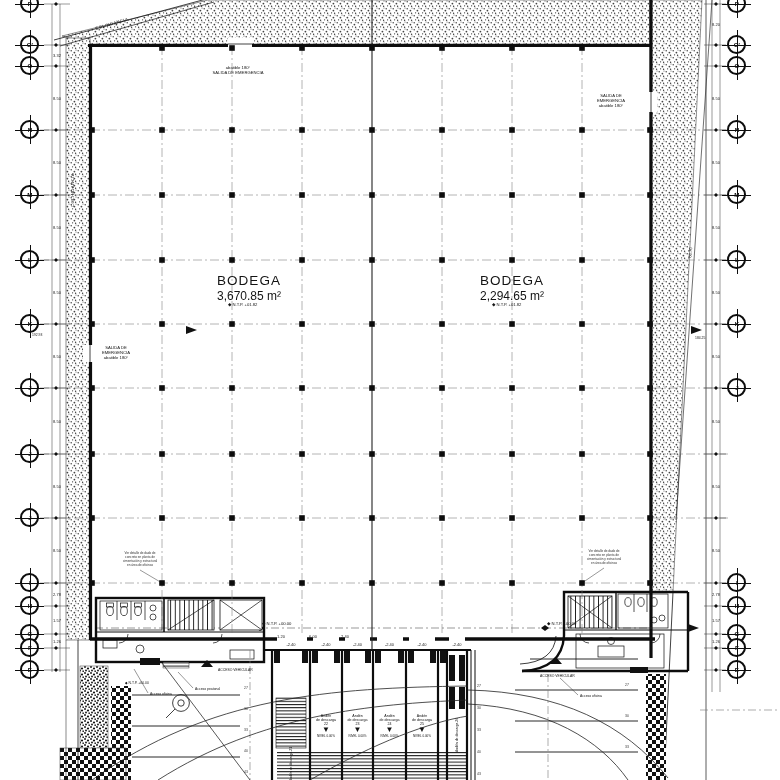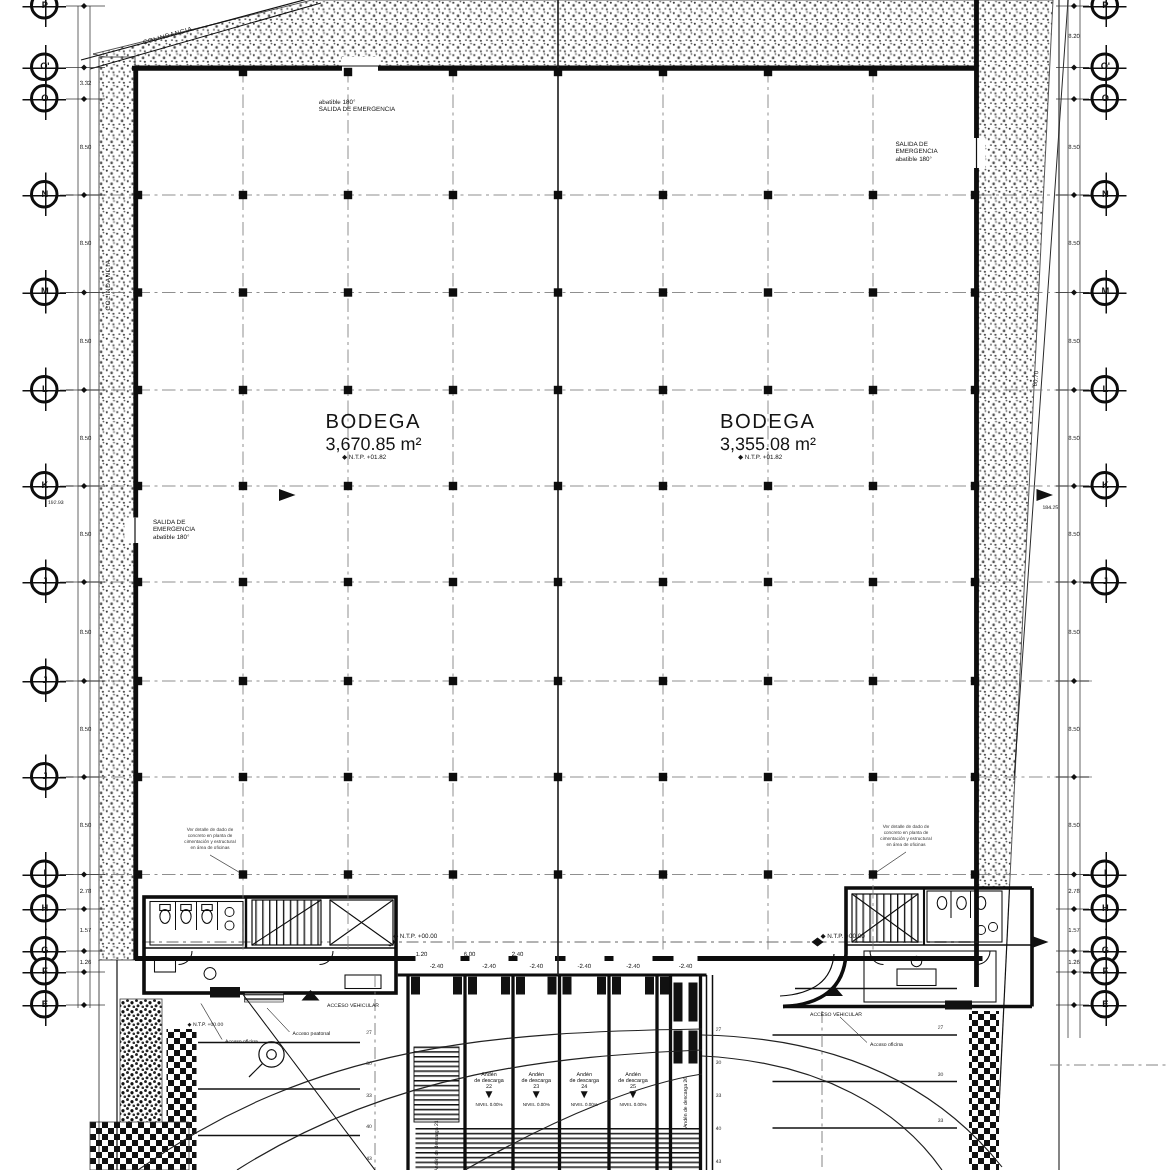--- a/index.html
+++ b/index.html
@@ -1,20 +1,20 @@
 <!DOCTYPE html>
 <html><head>
 <meta charset="utf-8">
 <style>
   html,body{margin:0;background:#fff}
   #plan{position:relative;width:780px;height:780px;background:#fff;overflow:hidden;
         font-family:"Liberation Sans",sans-serif;color:#111}
   #plan svg{position:absolute;left:0;top:0}
   .lbl{position:absolute;line-height:1.18;white-space:nowrap;color:#141414;z-index:4}
-  .ctr{transform:translateX(-50%);text-align:left}
+  .ctr{transform:translateX(-50%);text-align:center}
   .t3{font-size:3.4px}.t4{font-size:4.2px}
   .title{font-size:13.5px;letter-spacing:1px}
   .area{font-size:12px}
   .dim{position:absolute;font-size:4px;transform:translate(-50%,-50%);color:#222;z-index:4}
   .bubble{position:absolute;width:15px;height:15px;margin:-9.6px 0 0 -9.6px;border:2.3px solid #0d0d0d;
           border-radius:50%;background:#fff;display:flex;align-items:center;justify-content:center;
           font-size:6.2px;font-weight:bold;z-index:3}
   .bubble::before{content:"";position:absolute;left:-7px;right:-7px;top:50%;height:1px;background:#0d0d0d;z-index:-1}
   .bubble::after{content:"";position:absolute;top:-7px;bottom:-7px;left:50%;width:1px;background:#0d0d0d;z-index:-1}
   .baytxt{position:absolute;width:34px;text-align:center;font-size:3.6px;transform:translateX(-50%);z-index:4;color:#111}
@@ -408,21 +408,21 @@
 <div class="lbl ctr" style="left:249px;top:273px">
   <div class="title">BODEGA</div>
   <div class="area">3,670.85 m²</div>
 </div>
 <div class="lbl" style="left:228px;top:302px;font-size:4.2px">
   <span class="lvlmark">◆</span><span>N.T.P. +01.82</span>
 </div>
 
 <div class="lbl ctr" style="left:512px;top:273px">
   <div class="title">BODEGA</div>
-  <div class="area">3,355.08 m²</div>
+  <div class="area">2,294.65 m²</div>
 </div>
 <div class="lbl" style="left:492px;top:302px;font-size:4.2px">
   <span class="lvlmark">◆</span><span>N.T.P. +01.82</span>
 </div>
 
 <div class="lbl ctr t4" style="left:238px;top:66px">
   <div>abatible 180°</div>
       <div>SALIDA DE EMERGENCIA</div>
 </div>
 <div class="lbl ctr t4" style="left:611px;top:94px">

